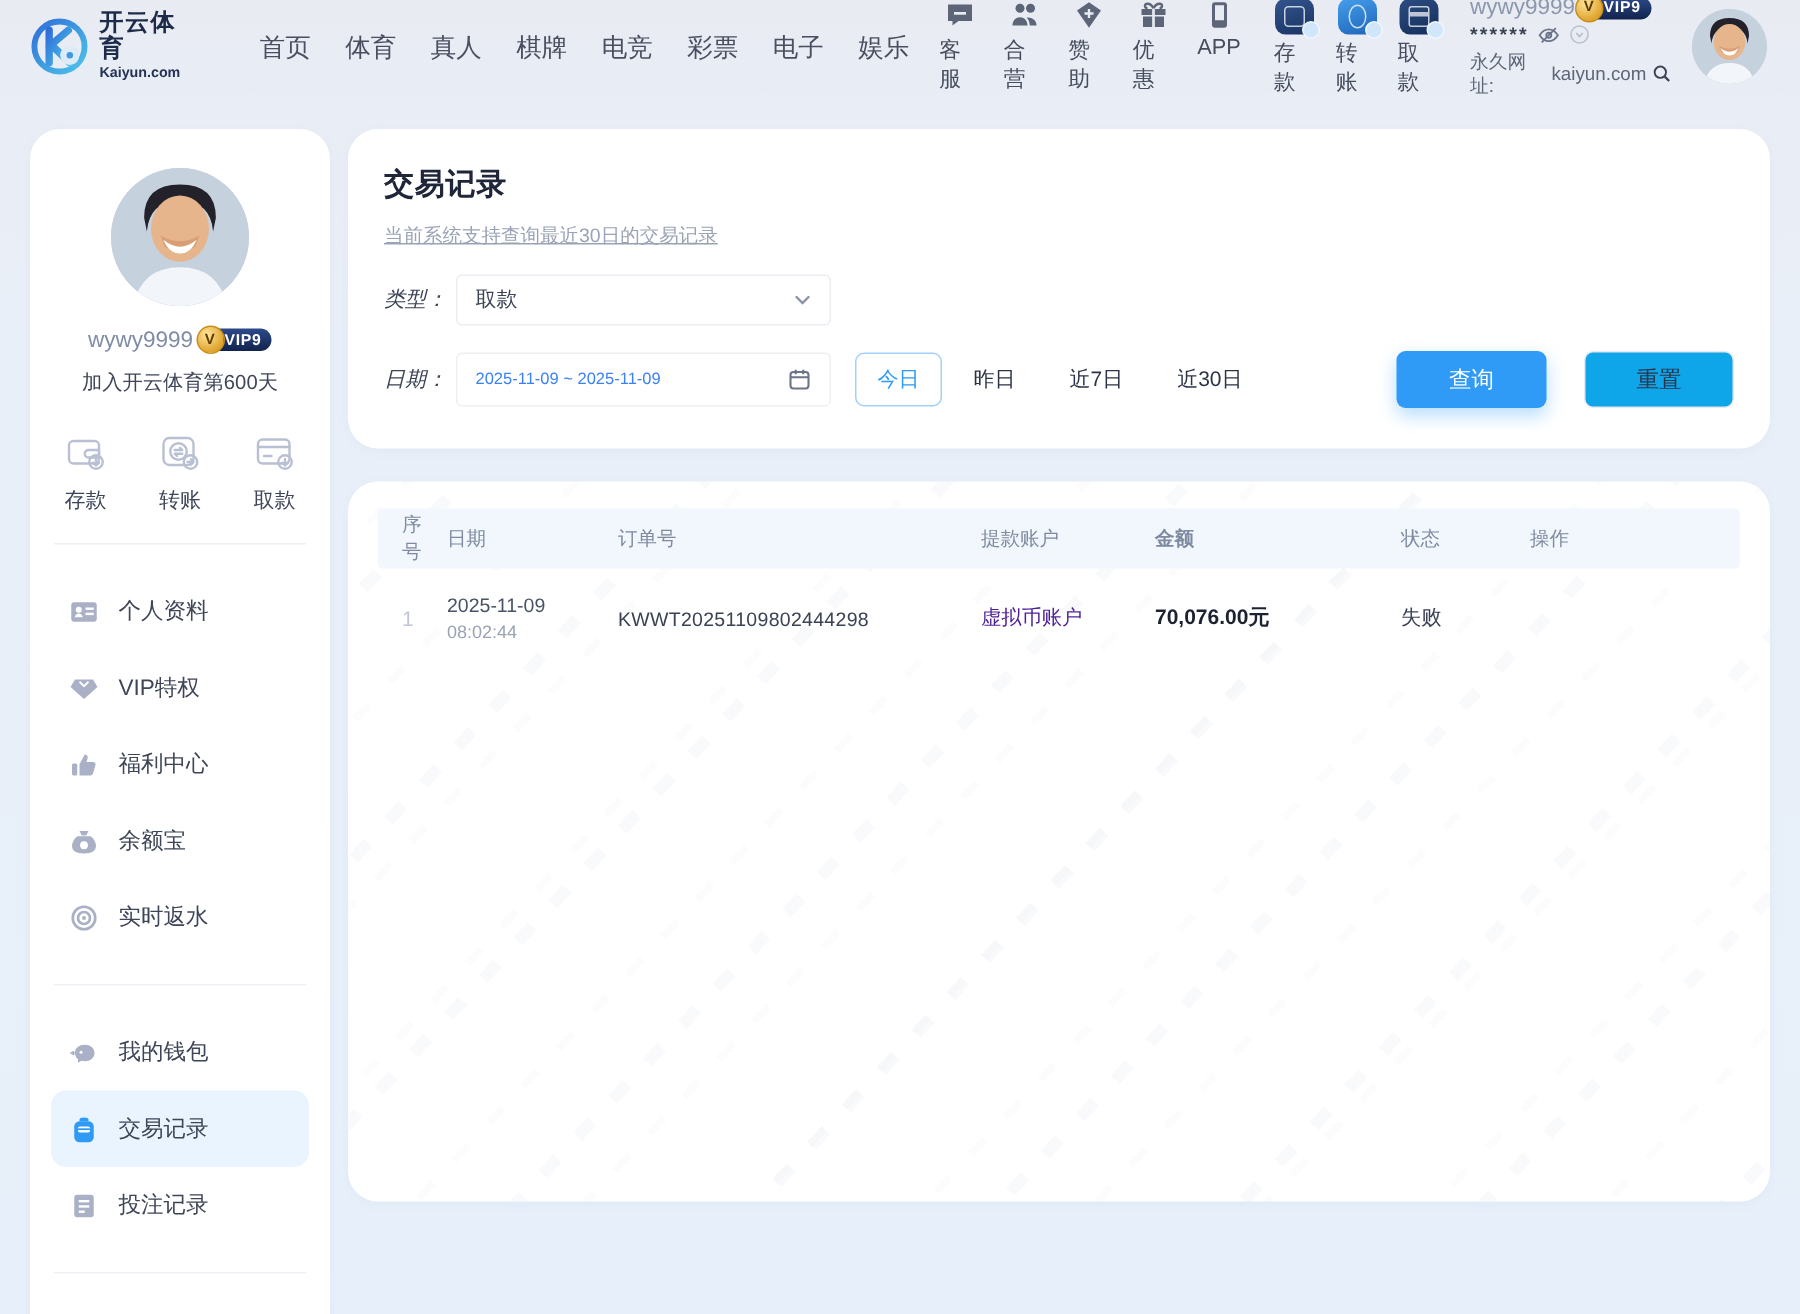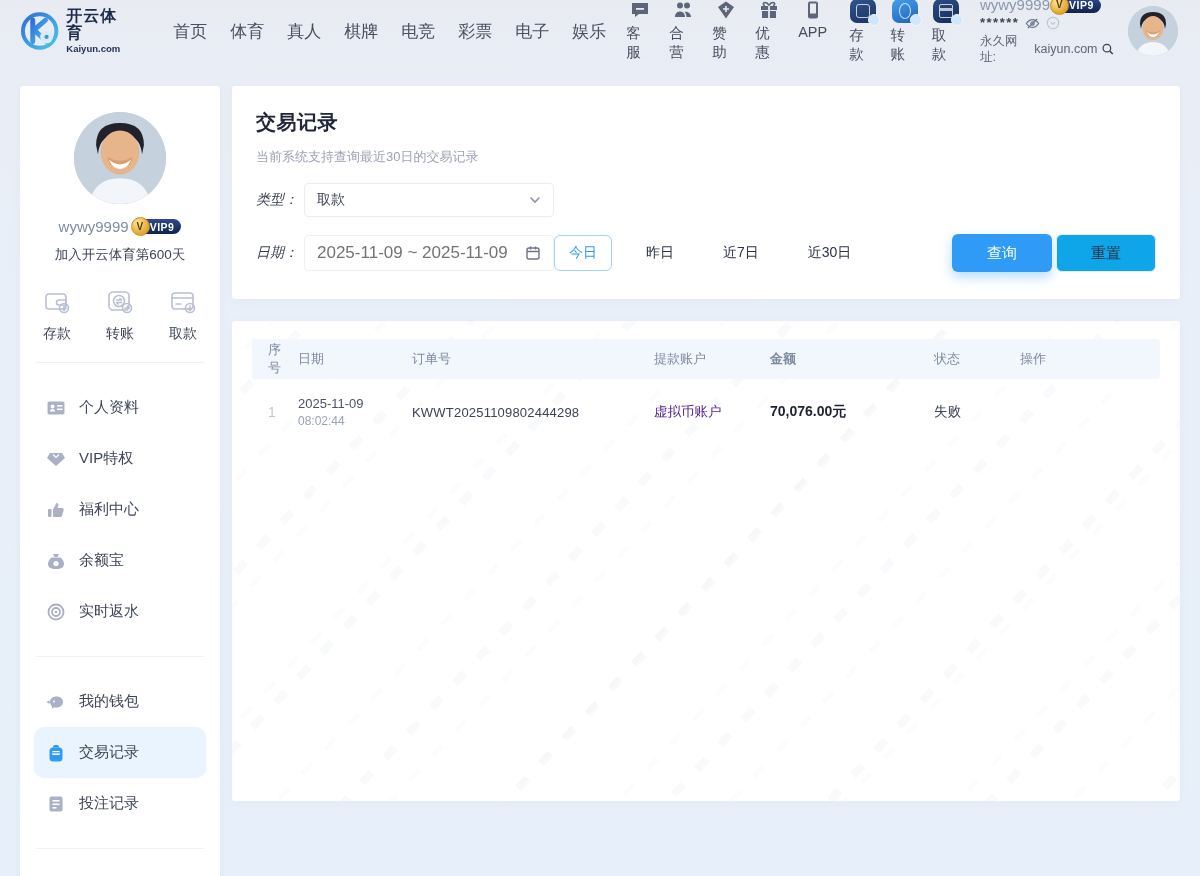--- a/index.html
+++ b/index.html
@@ -46,55 +46,55 @@
   .vip-badge:before { content:"V"; position:absolute; left:-6px; top:-2px; width:17px; height:17px; border-radius:50%;
     background:radial-gradient(circle at 35% 30%,#ffe49a,#e0a52f 70%); color:#5b3c00; font-size:10px; font-weight:800;
     display:flex; align-items:center; justify-content:center; border:1px solid #c98f1d; }
   .user-row2 { display:flex; align-items:center; gap:6px; margin-top:2px; }
   .user-masked { font-size:13px; font-weight:700; color:#3a4254; letter-spacing:1.5px; }
   .user-row3 { display:flex; align-items:center; gap:3px; margin-top:2px; font-size:12.5px; color:#5d6678; }
   .hdr-avatar { width:50px; height:50px; border-radius:50%; overflow:hidden; margin-left:14px; cursor:pointer;
     background:#c9d4e0; flex:none; }
   
   .wrap { display:flex; gap:12px; padding:24px 20px 0 20px; align-items:flex-start; }
-  .card { background:#fff; border-radius:3px; box-shadow:0 2px 8px rgba(130,145,170,.06); }
+  .card { background:#fff; border-radius:20px; box-shadow:0 2px 8px rgba(130,145,170,.06); }
   
   .sidebar { width:200px; padding:26px 14px 20px; height:880px; flex:none; }
   .sb-avatar { width:92px; height:92px; border-radius:50%; overflow:hidden; margin:0 auto; background:#c9d4e0; cursor:pointer; }
   .sb-namerow { display:flex; align-items:center; justify-content:center; gap:8px; margin-top:14px; }
   .sb-name { font-size:15px; color:#7f8ca6; }
   .sb-joined { text-align:center; font-size:13.5px; color:#3d4557; margin-top:11px; }
   .sb-quick { display:flex; justify-content:space-between; padding:0 8px; margin-top:24px; }
   .sb-quick-item { display:flex; flex-direction:column; align-items:center; gap:9px; cursor:pointer; }
   .sb-quick-item svg { width:30px; height:28px; }
   .sb-quick-item .lbl { font-size:14px; color:#3d4557; }
   .sb-div { height:1px; background:#edf0f5; margin:19px 2px; }
   .sb-menu { display:flex; flex-direction:column; }
   .sb-item { height:51px; display:flex; align-items:center; gap:13px; padding:0 12px; border-radius:10px;
     font-size:15px; color:#3d4557; cursor:pointer; }
   .sb-item svg { width:20px; height:20px; flex:none; }
   .sb-item.active { background:#e9f4fe; }
   
   .main { flex:1; display:flex; flex-direction:column; gap:22px; }
   .filter-card { padding:23px 24px 27px; }
   .pg-title { font-size:20px; font-weight:700; color:#20263a; letter-spacing:.5px; }
-  .pg-sub { font-size:13px; color:#9aa3b5; margin-top:12px; }
+  .pg-sub { font-size:13px; color:#9aa3b5; margin-top:12px;text-decoration:underline; }
   .frow { display:flex; align-items:center; margin-top:17px; }
   .flabel { font-size:14px; color:#3a4254; width:48px; flex:none;font-style:italic; }
   .select-box { width:250px; height:34px; border:1px solid #ececf2; border-radius:4px; display:flex;
     align-items:center; justify-content:space-between; padding:0 12px; cursor:pointer; background:#fff; }
   .select-box .val { font-size:14px; color:#3a4254; }
   .date-box { width:250px; height:36px; border:1px solid #f0f0f4; border-radius:4px; display:flex;
     align-items:center; justify-content:space-between; padding:0 12px; cursor:pointer; background:#fff; }
-  .date-box .val { font-size:17px; color:#737373;text-align:right; }
-  .ranges { display:flex; align-items:center; gap:19px; }
+  .date-box .val { font-size:11px; color:#3b82f6;text-align:right; }
+  .ranges { display:flex; align-items:center; gap:6px; margin-left:16px; }
   .rbtn { height:36px; padding:0 14px; border-radius:6px; border:1px solid transparent; background:transparent;
     font-size:14px; color:#2c3347; cursor:pointer; font-family:inherit; }
   .rbtn.active { border-color:#9fd1fb; color:#2f9bf6; background:#fff; }
-  .actions { margin-left:auto; display:flex; gap:4px; }
+  .actions { margin-left:auto; display:flex; gap:25px; }
   .btn { height:38px; width:100px; border-radius:6px; font-size:15px; cursor:pointer; font-family:inherit; }
   .btn-primary { background:#2f9bf6; border:none; color:#fff; box-shadow:0 5px 12px rgba(47,155,246,.35); }
   .btn-plain { background:#0ea5e9; border:1px solid #e7e9f0; color:#2c3347; }
   
   .table-card { height:480px; padding:18px 20px; position:relative; overflow:hidden; }
   .wm { position:absolute; inset:0; pointer-events:none;
     background:
       repeating-linear-gradient(133deg, transparent 0 52px, rgba(168,180,200,.07) 52px 60px, transparent 60px 118px),
       repeating-linear-gradient(133deg, transparent 0 26px, rgba(168,180,200,.04) 26px 31px, transparent 31px 83px);
     -webkit-mask-image:repeating-linear-gradient(43deg, #000 0 14px, transparent 14px 34px);

